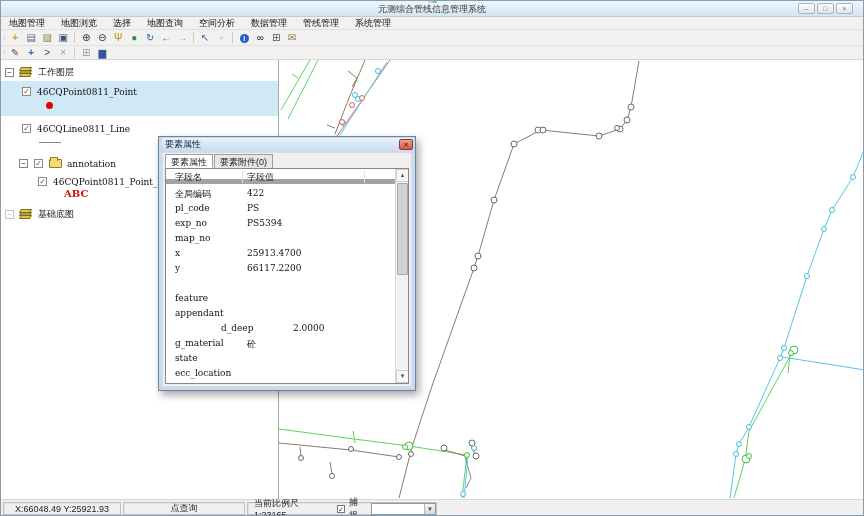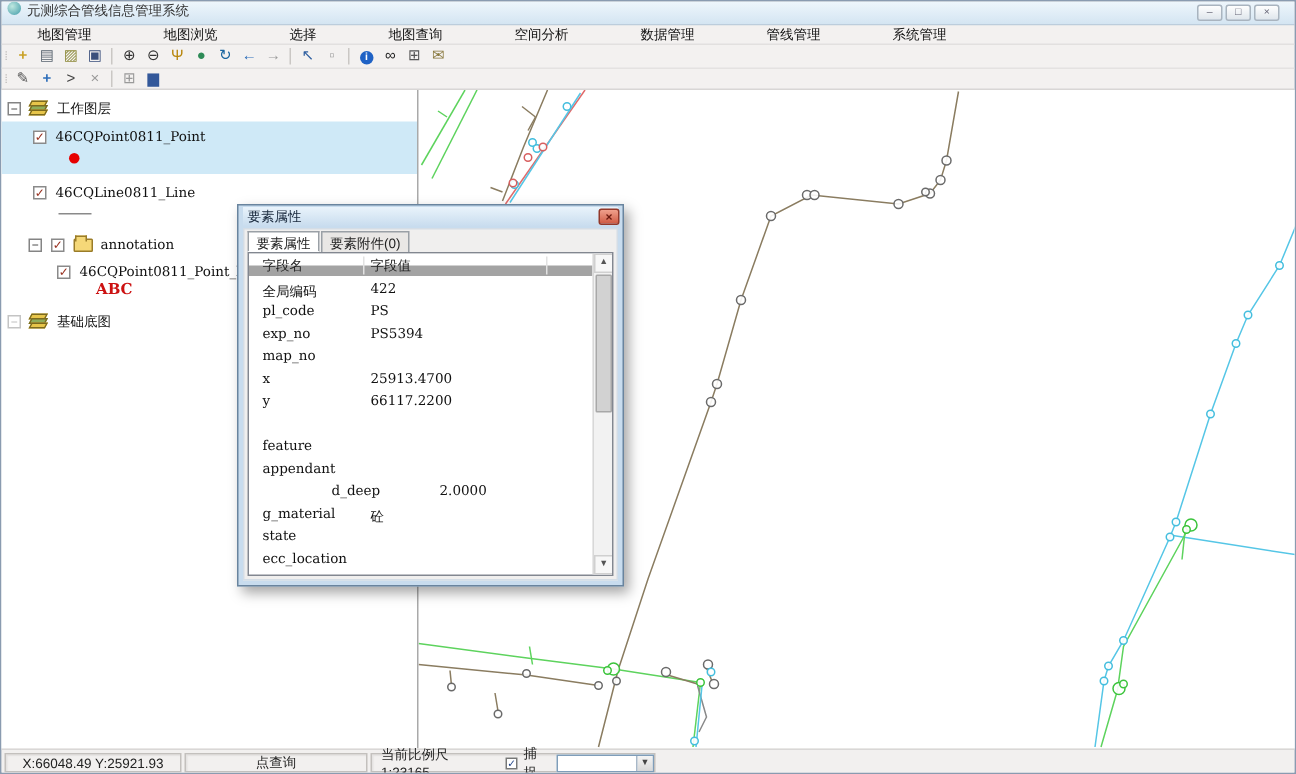--- a/index.html
+++ b/index.html
@@ -1,32 +1,32 @@
 <!DOCTYPE html>
 <html><head>
 <meta charset="utf-8">
 <style>
   html,body{margin:0;padding:0;background:#e8e6e4;font-family:"Liberation Sans","DejaVu Sans",sans-serif;}
   *{box-sizing:border-box;}
   .window{position:relative;width:864px;height:516px;background:#f2f0ef;border:1px solid #8a9bb0;overflow:hidden;}
 
   
   .titlebar{position:absolute;left:0;top:0;width:100%;height:16px;
-    background:linear-gradient(#eef6fc,#d4e5f2);border-bottom:1px solid #bccddc;display:flex;}
+    background:linear-gradient(#eef6fc,#d4e5f2);border-bottom:1px solid #bccddc;display:flex;align-items:center;flex-direction:column;}
   .app-icon{width:9px;height:9px;margin:0 4px 0 4px;border-radius:50%;
     background:radial-gradient(circle at 35% 35%,#bfe8e0,#3f9aa8);}
   .app-title{font-size:9px;color:#333;}
   .winbtns{position:absolute;right:10px;top:2px;display:flex;gap:2px;}
   .winbtn{width:17px;height:11px;border:1px solid #a9b4bf;border-radius:2px;
     background:linear-gradient(#fefefe,#dfe6ec);font-size:7px;line-height:9px;text-align:center;color:#667;}
 
   
   .menubar{position:absolute;left:0;top:16px;width:100%;height:13px;background:#f3f1f0;
     border-bottom:1px solid #e2e0df;display:flex;align-items:center;}
-  .menu-item{font-size:9px;color:#111;padding:0 24px;line-height:13px;}
+  .menu-item{font-size:9px;color:#111;padding:0 8px;line-height:13px;}
 
   
   .toolbar1{position:absolute;left:0;top:29px;width:100%;height:16px;background:#f3f1f0;
     border-bottom:1px solid #e4e2e1;display:flex;align-items:center;}
   .toolbar2{position:absolute;left:0;top:45px;width:100%;height:14px;background:#f3f1f0;
     border-bottom:1px solid #d8d6d5;display:flex;align-items:center;}
   .grip{color:#b9b6b3;font-size:8px;margin:0 3px 0 2px;letter-spacing:-1px;}
   .tbtn{width:16px;height:14px;text-align:center;font-size:10px;line-height:14px;cursor:default;}
   .tbtn .badge{display:inline-block;width:9px;height:9px;border-radius:50%;color:#fff;
     font-size:7px;line-height:9px;font-weight:bold;}
@@ -65,21 +65,21 @@
   .dlg-titlebar{position:absolute;left:3px;top:1px;right:3px;height:13px;display:flex;align-items:center;
     background:linear-gradient(#e9f3fb,#c8dcee);}
   .dlg-title{font-size:9px;color:#16263a;margin-left:3px;}
   .dlg-close{position:absolute;right:2px;top:2px;width:14px;height:11px;border:1px solid #93382a;border-radius:2px;
     background:linear-gradient(#f0a08c,#cf5b45);color:#6e1b10;font-size:8px;line-height:9px;text-align:center;font-weight:bold;}
   .dlg-body{position:absolute;left:3px;top:15px;right:3px;bottom:3px;background:#f0efee;border:1px solid #d4dde6;}
   .tabs{position:absolute;left:2px;top:1px;height:14px;display:flex;}
   .tab{font-size:9px;padding:1px 5px 0 5px;border:1px solid #9aa0a6;background:#e9e7e5;color:#222;margin-right:1px;height:26px;}
   .tab.active{background:#fff;border-bottom:1px solid #fff;height:14px;position:relative;z-index:2;}
   .attr-list{position:absolute;left:2px;top:15px;right:2px;bottom:2px;background:#fff;border:1px solid #828790;overflow:hidden;}
-  .attr-header{position:absolute;left:0;top:0;right:13px;height:15px;border-bottom:7px solid #a3a3a3;background:#fff;}
+  .attr-header{position:absolute;left:0;top:0;right:13px;height:15px;border-bottom:5px solid #a3a3a3;background:#fff;}
   .attr-header span{position:absolute;top:2px;font-size:9px;color:#222;}
   .col-name-h{left:9px;} .col-val-h{left:81px;}
   .hsep1{position:absolute;left:76px;top:1px;width:1px;height:12px;background:#e2e2e2;}
   .hsep2{position:absolute;left:198px;top:1px;width:1px;height:12px;background:#e2e2e2;}
   .attr-rows{position:absolute;left:0;top:17px;right:13px;bottom:0;}
   .attr-row{position:absolute;left:0;width:100%;height:15px;}
   .attr-row span{position:absolute;top:1px;font-size:9px;color:#111;
     font-family:"DejaVu Serif","Liberation Serif",serif;}
   .attr-row .fname{left:9px;} .attr-row .fval{left:81px;}
   .vscroll{position:absolute;right:0;top:0;width:13px;bottom:0;background:#f2f2f2;border-left:1px solid #d8d8d8;}

